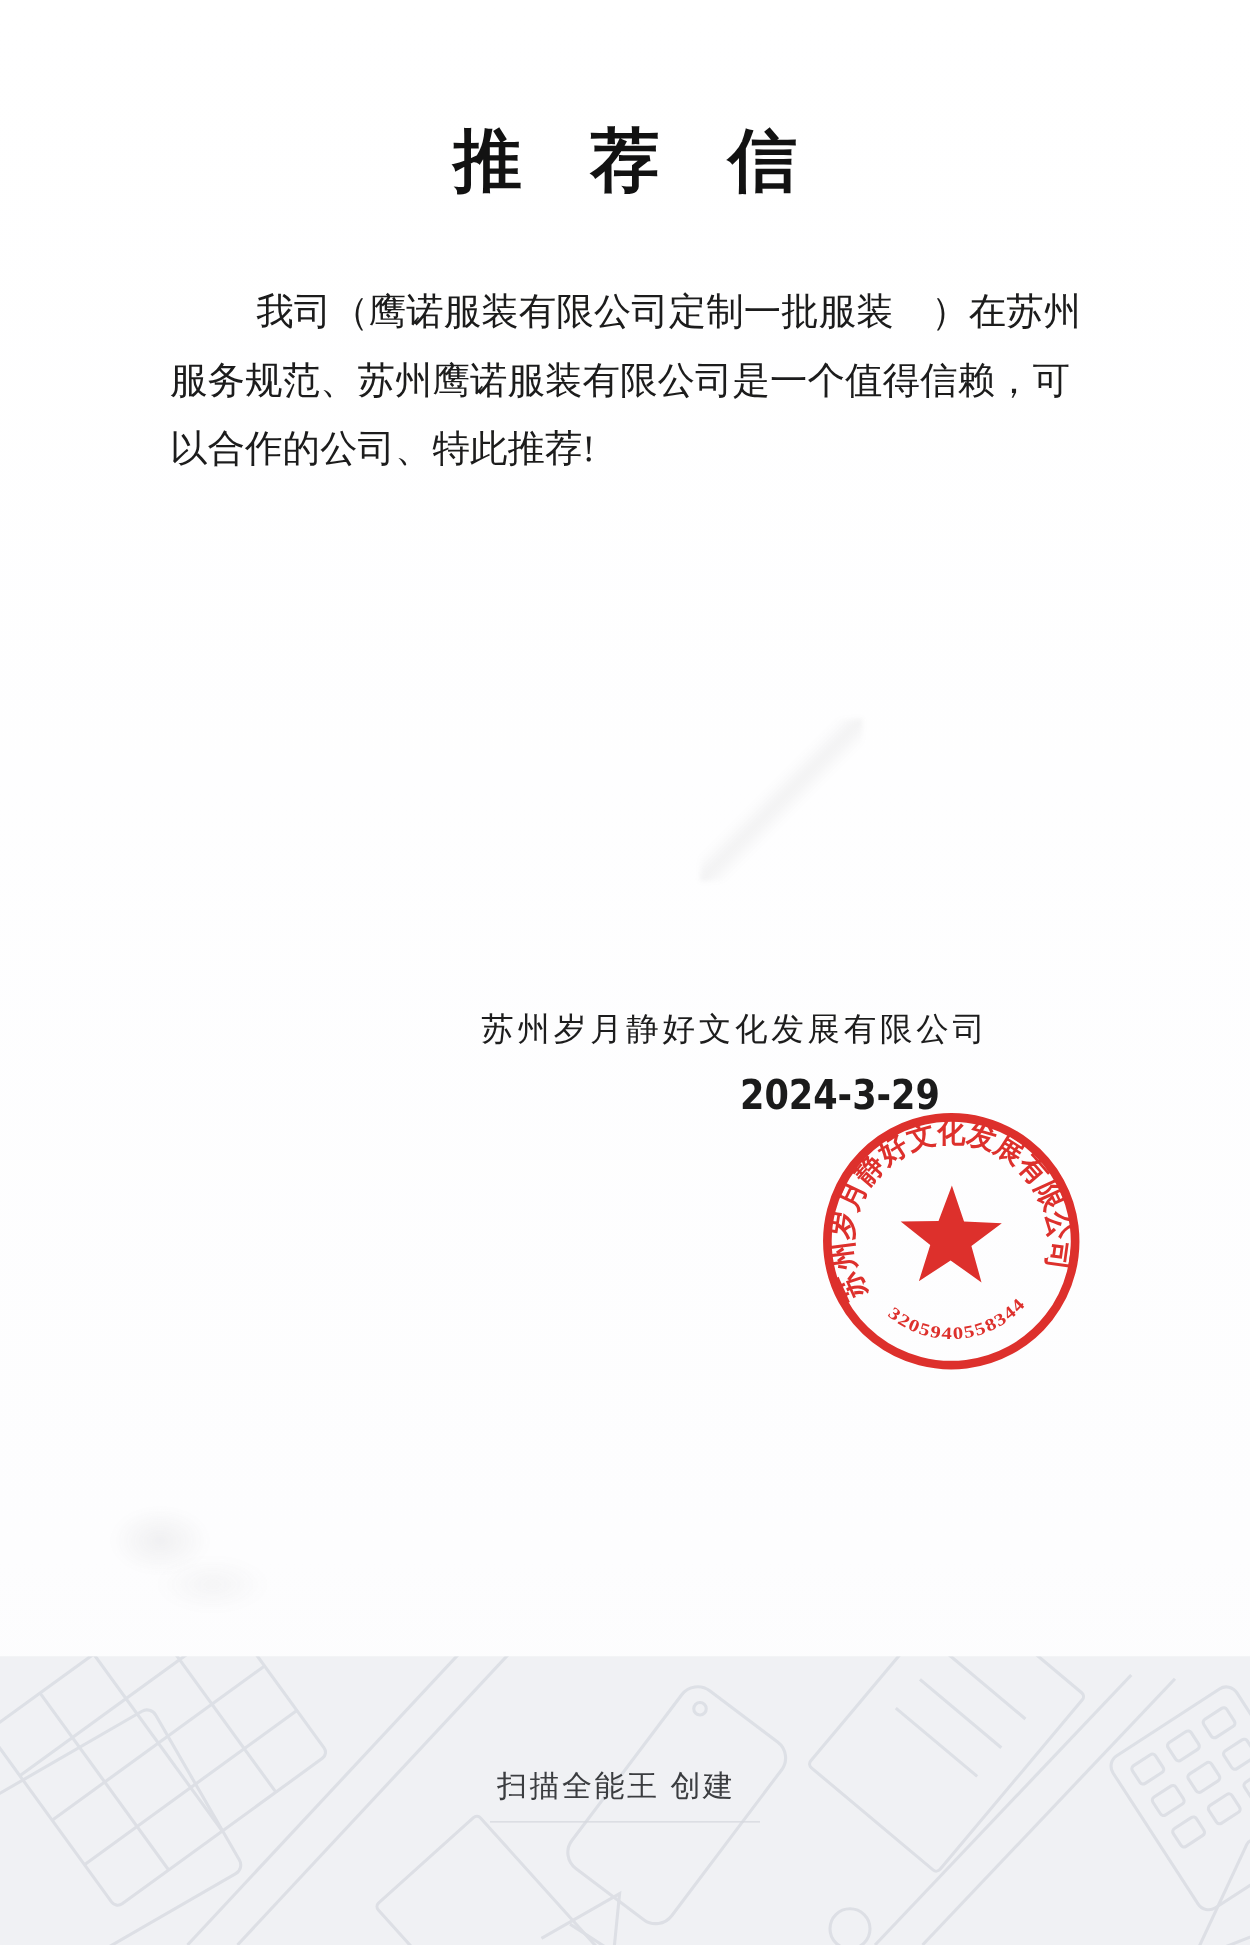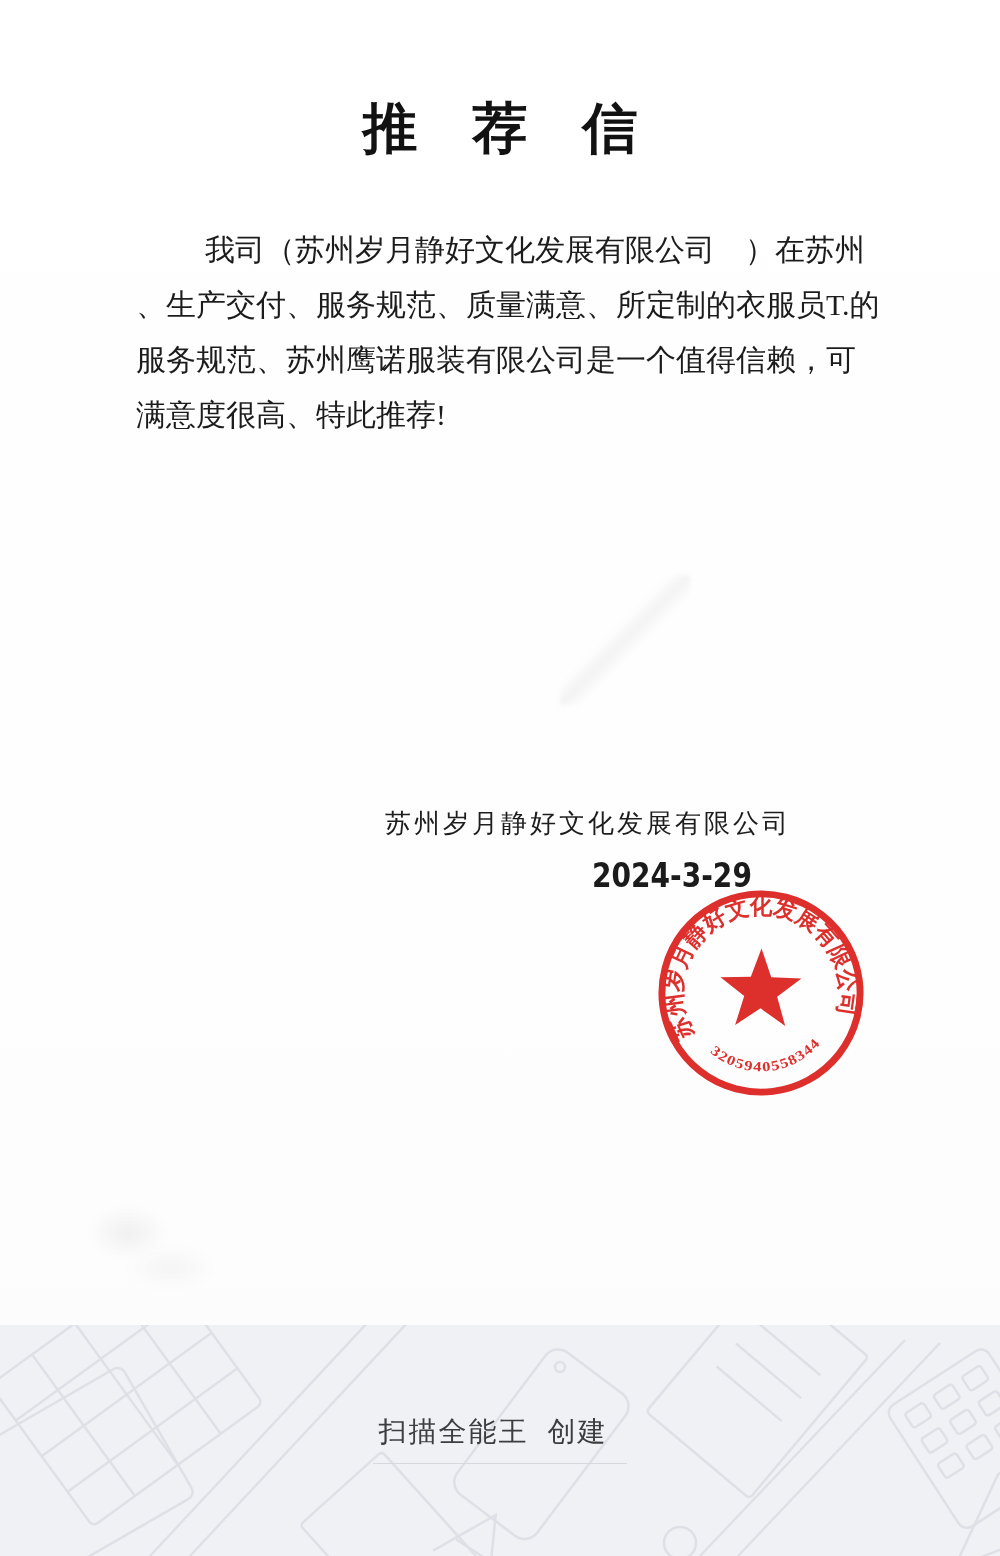--- a/index.html
+++ b/index.html
@@ -56,38 +56,37 @@
   .footer {
     position:absolute; left:0; top:1325px; width:1000px; height:231px;
     background:#f0f1f4; overflow:hidden;
   }
   .doodles { position:absolute; left:0; top:0; width:1000px; height:231px; }
   .footer-text-wrap {
     position:absolute; left:0; right:0; top:88px; text-align:center;
   }
   .footer-text {
     display:inline-block;
-    font-family:Liberation Mono, monospace;
-    font-size:28px; color:#3b3d40; letter-spacing:2px;
+    font-family:Liberation Sans, sans-serif;
+    font-size:24px; color:#3b3d40; letter-spacing:2px;
     border-bottom:1px solid #d5d8dd;
     padding:0 20px 12px 6px;
   }
 </style>
 </head>
 <body>
 
 <div class="page">
 
   <h1 class="title">推　荐　信</h1>
 
   <div class="body-block">
-    <div class="body-line">我司（苏州岁月静好文化发展有限公司　）在苏州</div>
-    <div class="body-line">、生产交付、服务规范、质量满意、所定制的衣服员T.的</div>
+    <div class="body-line">我司（鹰诺服装有限公司定制一批服装　）在苏州</div>
     <div class="body-line">服务规范、苏州鹰诺服装有限公司是一个值得信赖，可</div>
-    <div class="body-line">满意度很高、特此推荐!</div>
+    <div class="body-line">以合作的公司、特此推荐!</div>
   </div>
 
   <div class="signature">苏州岁月静好文化发展有限公司</div>
   <div class="date">2024-3-29</div>
 
   <svg class="stamp" viewBox="0 0 220 220" aria-hidden="true">
     <defs>
       <path id="sealArcTop" d="M 37.5 143.8 A 80 80 0 1 1 182.5 143.8" fill="none"></path>
       <path id="sealArcBottom" d="M 49.5 160.8 A 79 79 0 0 0 170.5 160.8" fill="none"></path>
     </defs>

